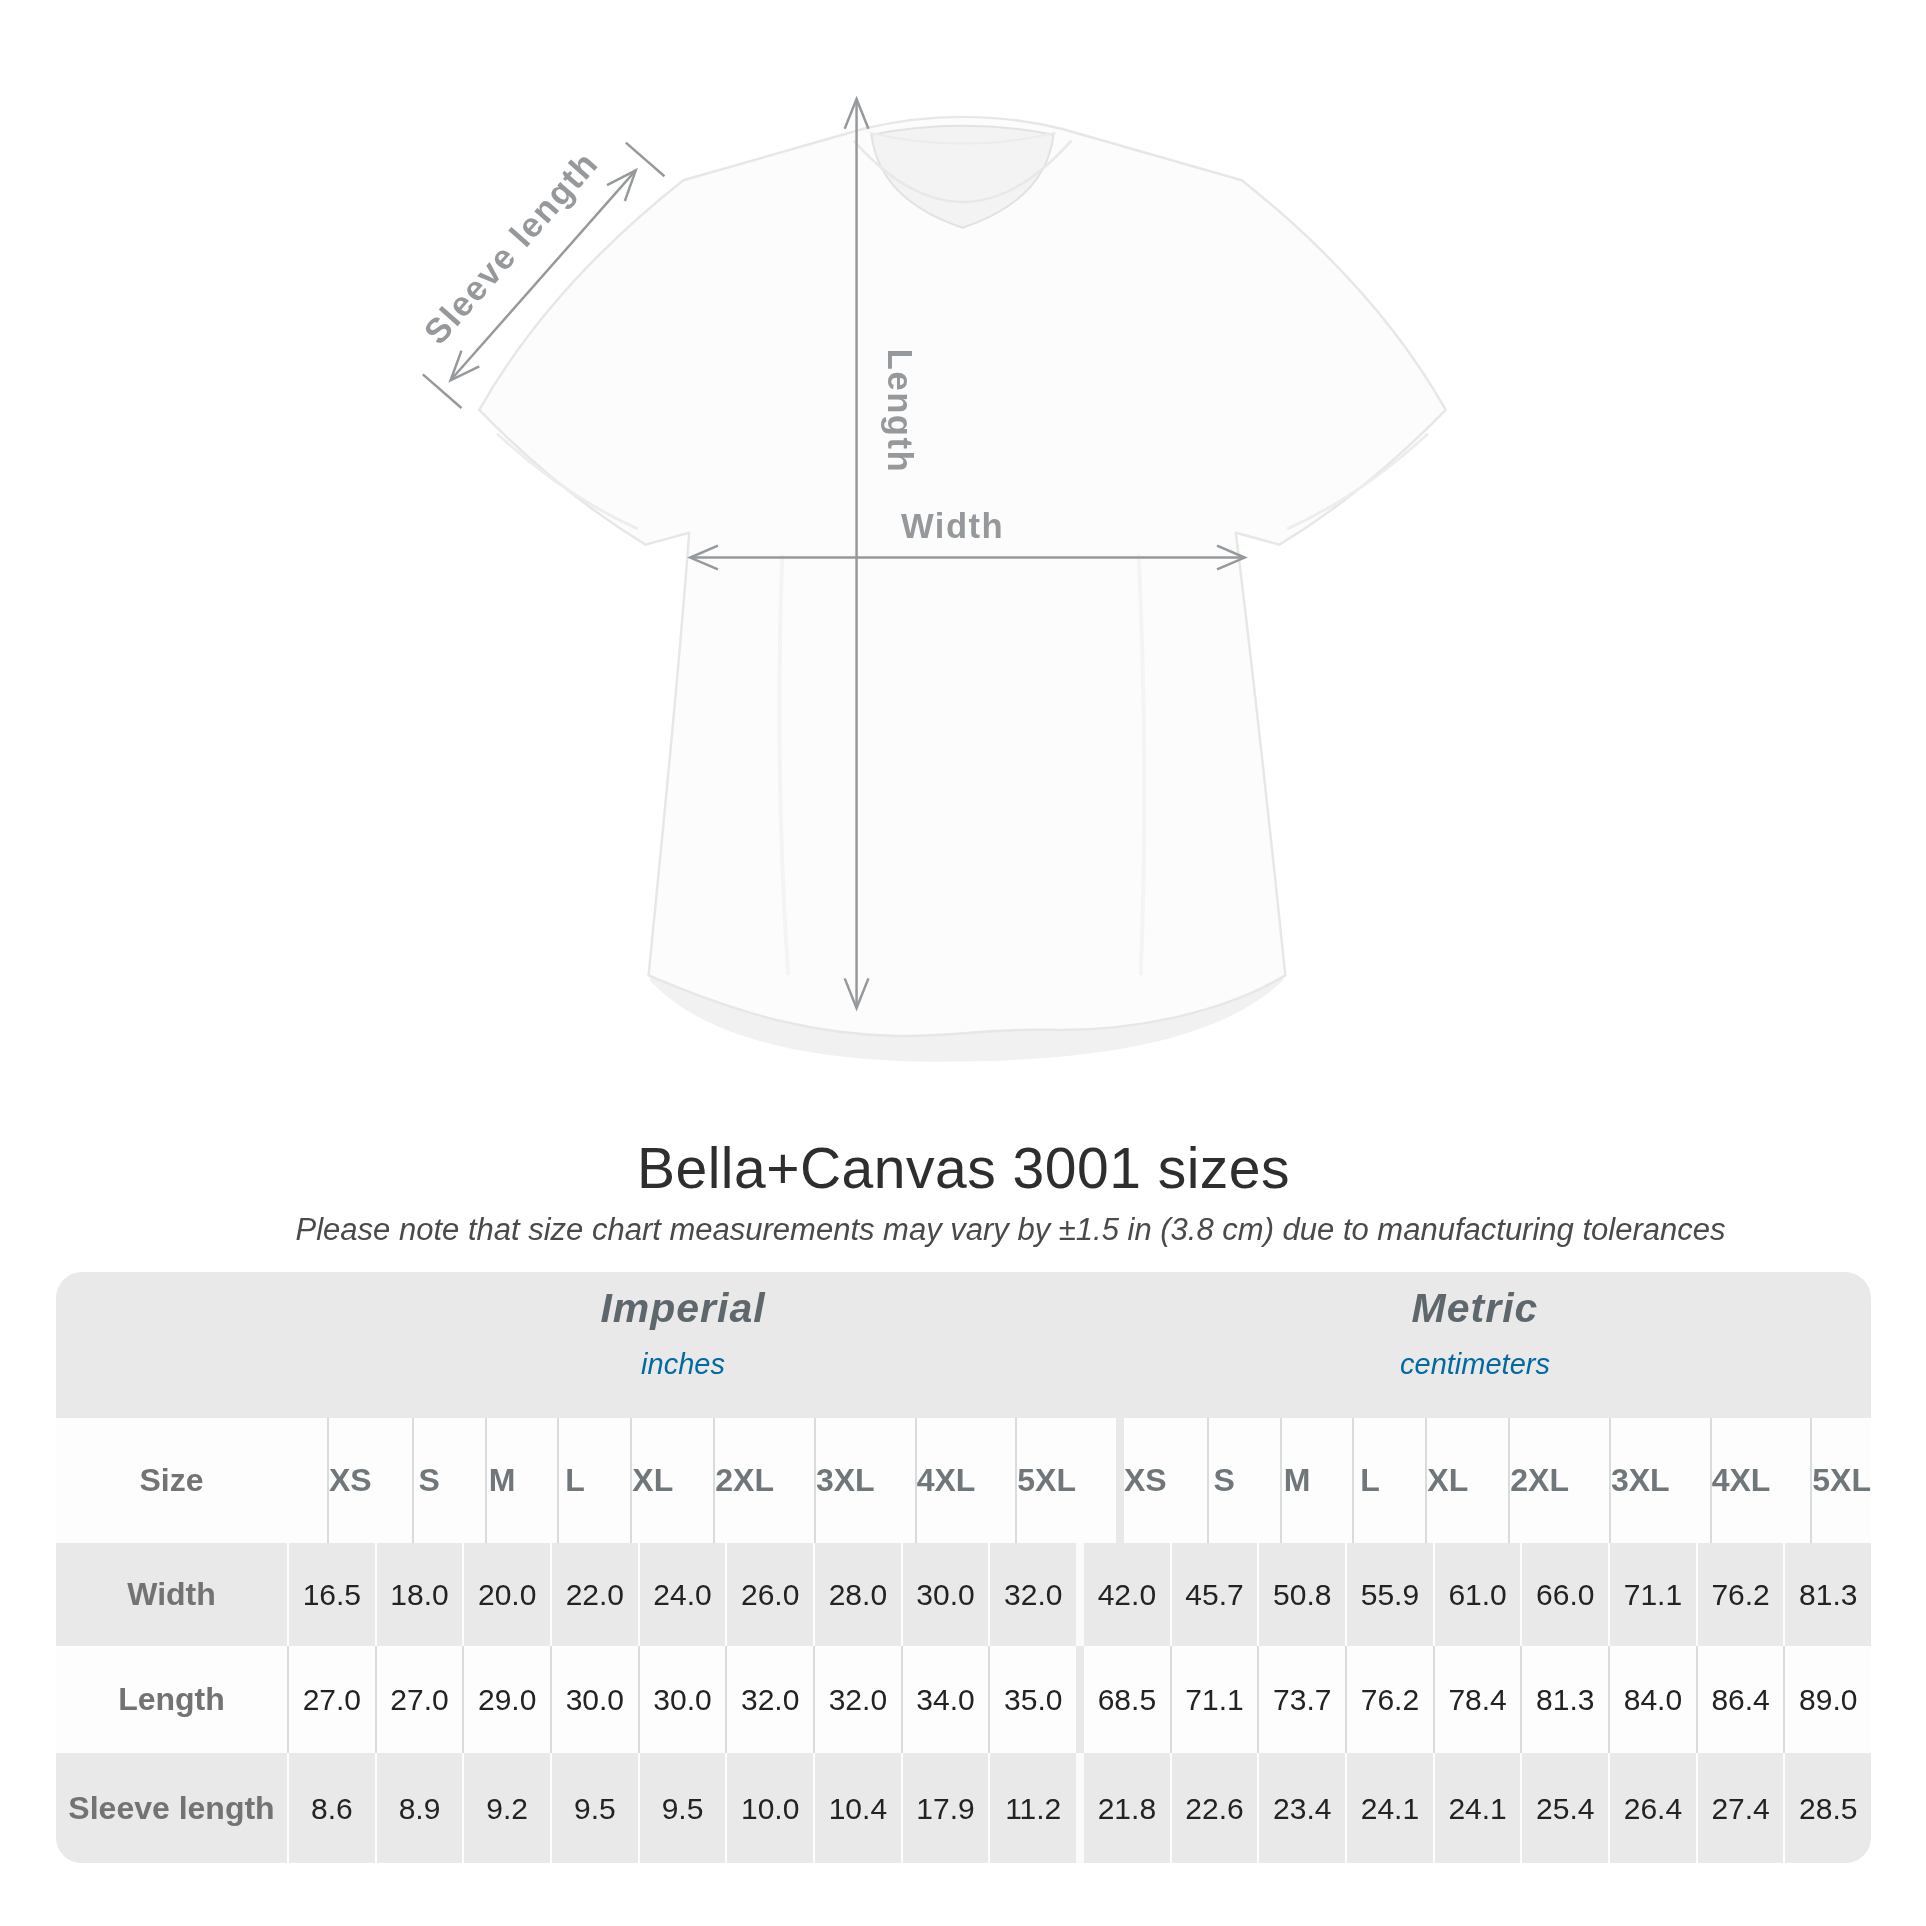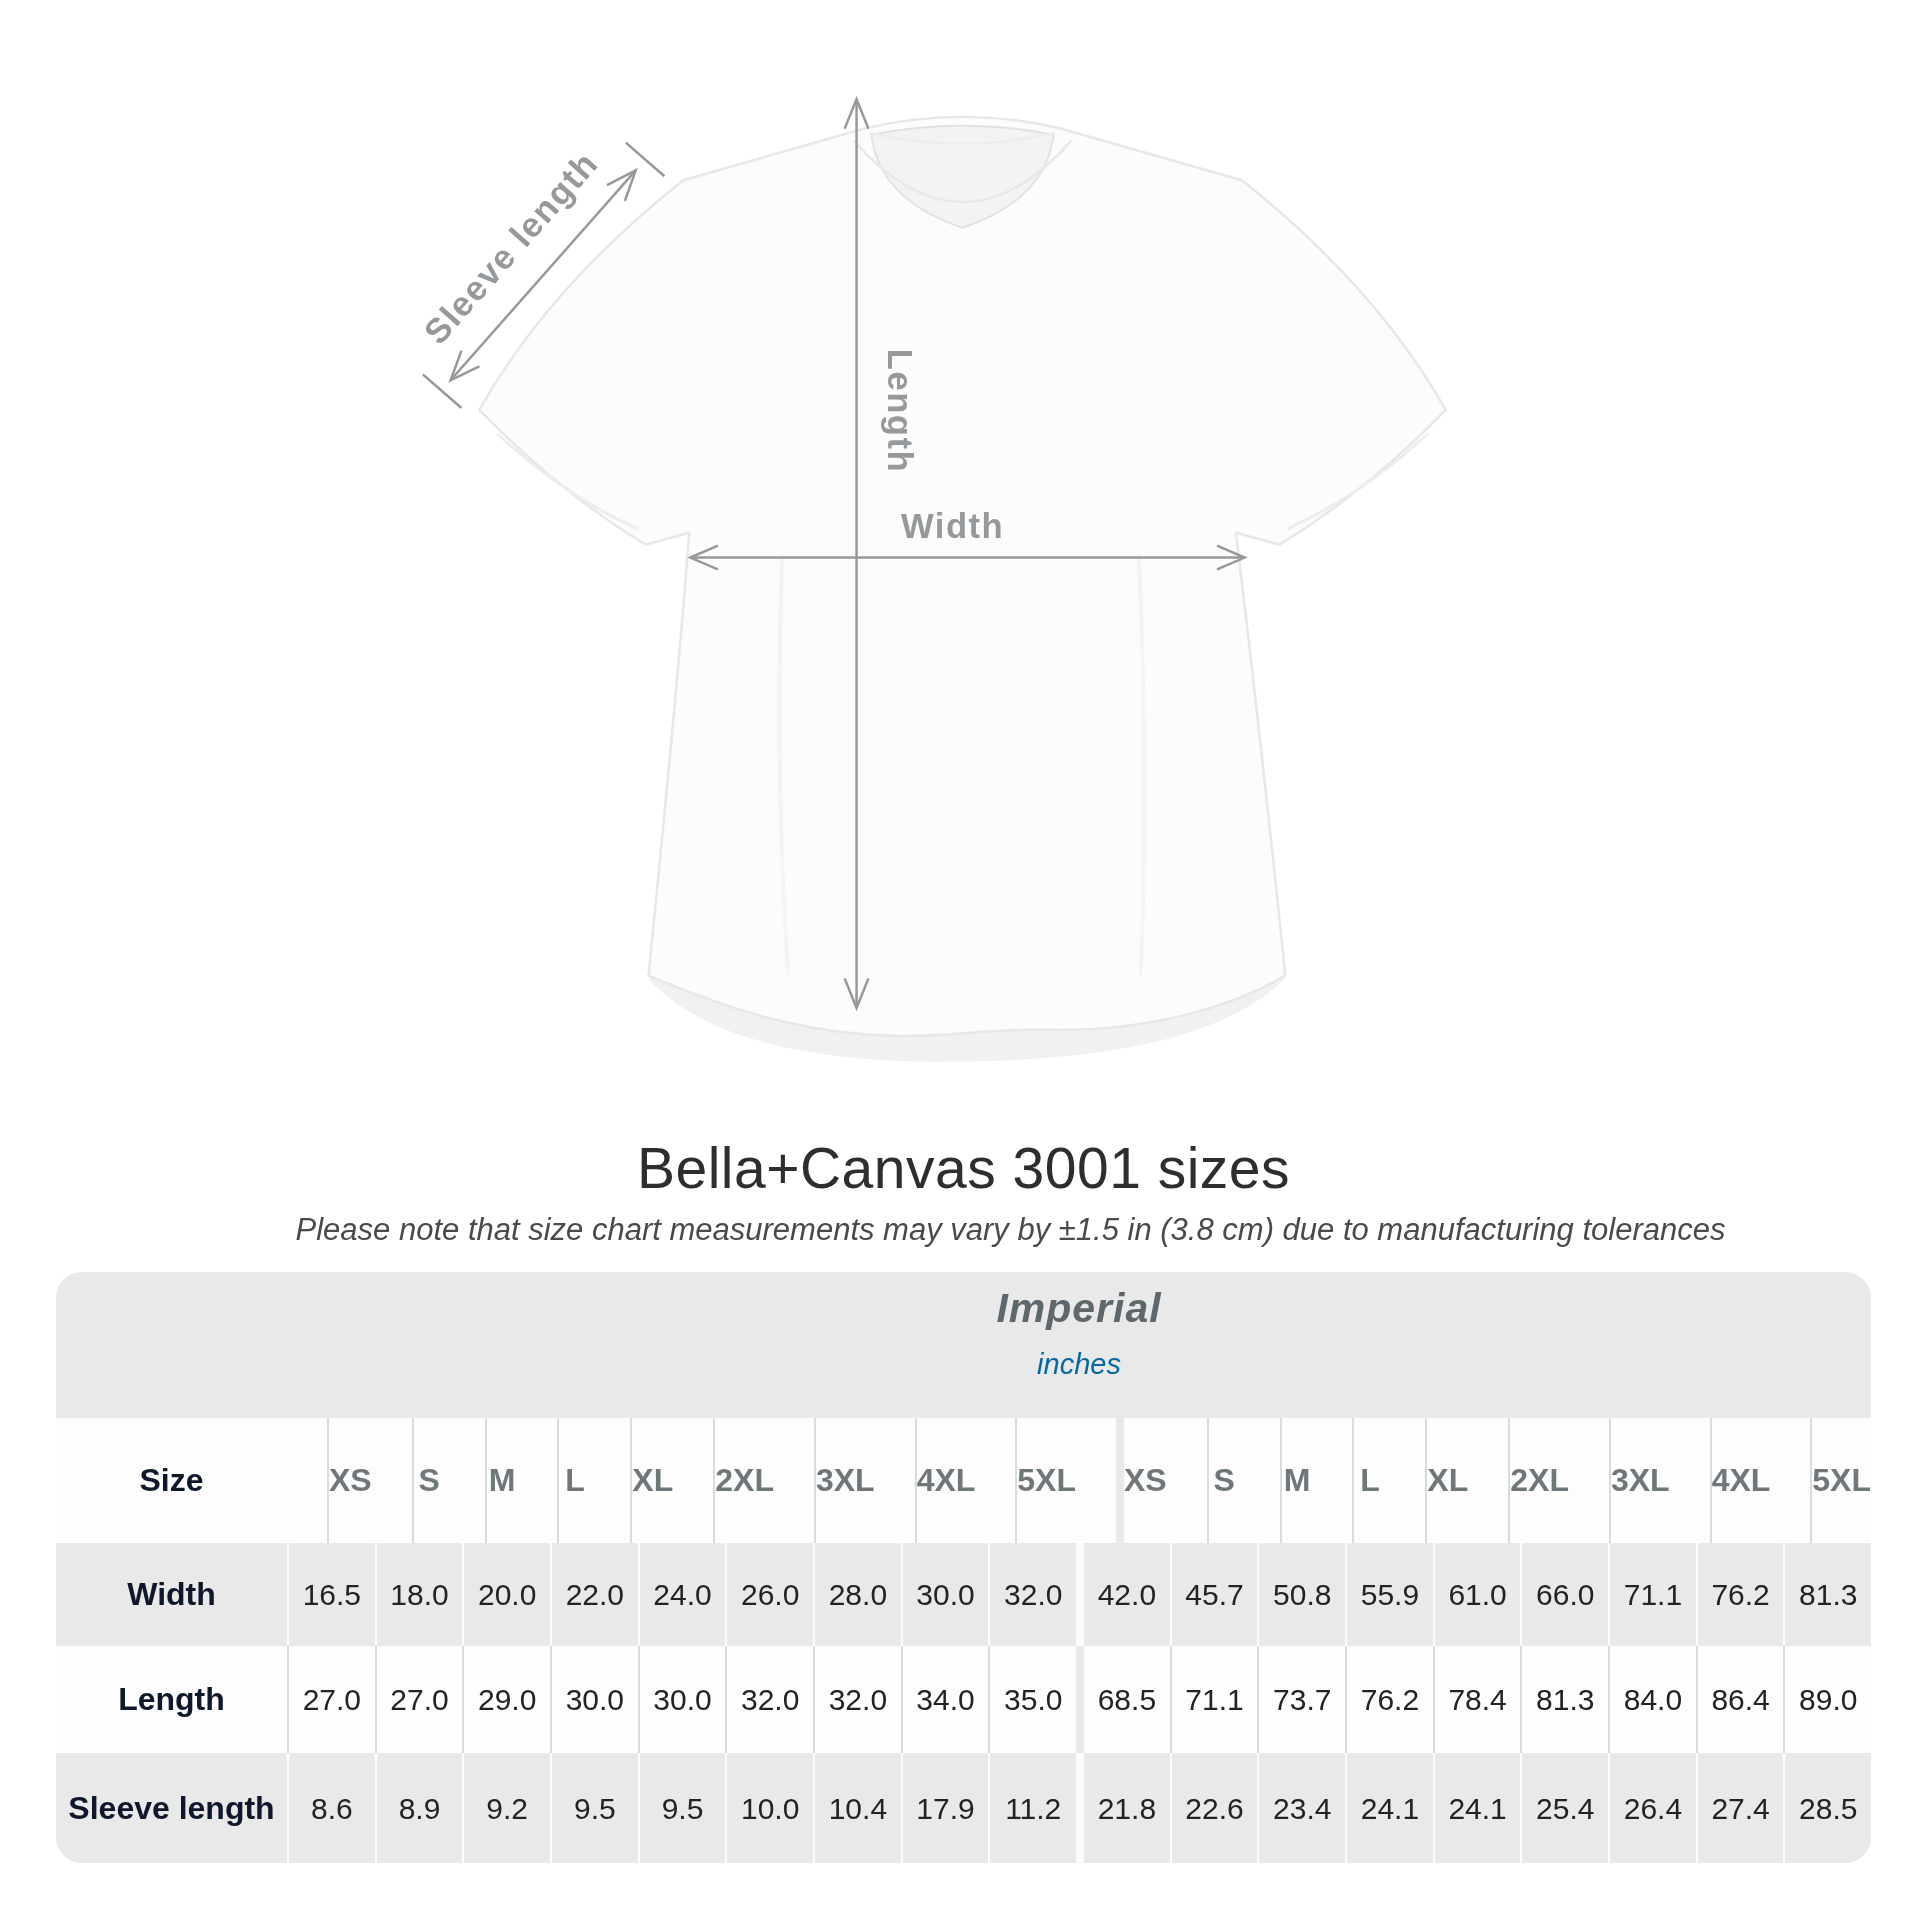--- a/index.html
+++ b/index.html
@@ -35,21 +35,21 @@
   .r2{height:111px;}
   .cell{flex:1;display:flex;align-items:center;justify-content:center;}
   .label-cell{flex:0 0 231px;border-left:none !important;}
   .row-white{background:#fdfdfd;}
   .row-gray{background:#e9e9e9;}
   .row-white .cell{border-left:2px solid #d9dcdd;}
   .row-gray .cell{border-left:2px solid #fdfdfd;}
   .row-white .cell.sect-start{border-left:8px solid #e9e9e9;}
   .row-gray .cell.sect-start{border-left:8px solid #fbfbfb;}
   .size-cell{font-size:32px;font-weight:bold;color:#70777a;margin-left:40px;}
-  .label-cell{font-size:32px;font-weight:bold;color:#0f172a;}
+  .label-cell{font-size:32px;font-weight:bold;color:#737373;}
   .value-cell{font-size:30px;color:#232323;}
   
   .ann-text{font-family:"Liberation Sans","DejaVu Sans",sans-serif;font-size:35px;font-weight:bold;fill:#96999b;letter-spacing:1.5px;}
 </style>
 </head>
 <body>
 
 <div class="page">
 
   <svg class="diagram" viewBox="0 0 1946 1130" xmlns="http://www.w3.org/2000/svg">
@@ -115,20 +115,24 @@
   <div class="chart-title">Bella+Canvas 3001 sizes</div>
   <div class="chart-subtitle">Please note that size chart measurements may vary by ±1.5 in (3.8 cm) due to manufacturing tolerances</div>
 
   <div class="size-table">
 
     <div class="unit-header">
       <div class="unit-corner"></div>
       <div class="unit-section">
         <div class="unit-label">Imperial</div>
         <div class="unit-sub">inches</div>
+      </div>
+      <div class="unit-section">
+        <div class="unit-label">Metric</div>
+        <div class="unit-sub">centimeters</div>
       </div>
     </div>
 
     <div class="t-row row-white r-head">
         <div class="cell label-cell">Size</div>
         <div class="cell size-cell">XS</div>
         <div class="cell size-cell">S</div>
         <div class="cell size-cell">M</div>
         <div class="cell size-cell">L</div>
         <div class="cell size-cell">XL</div>

